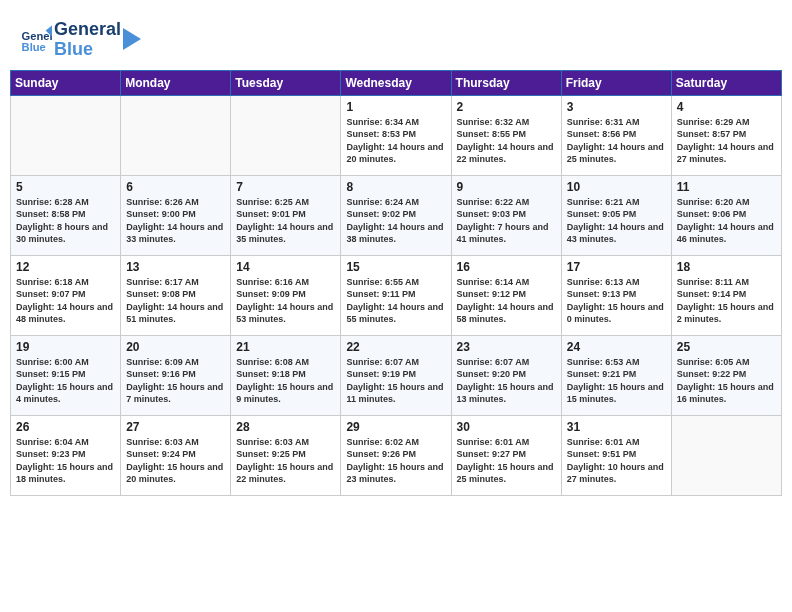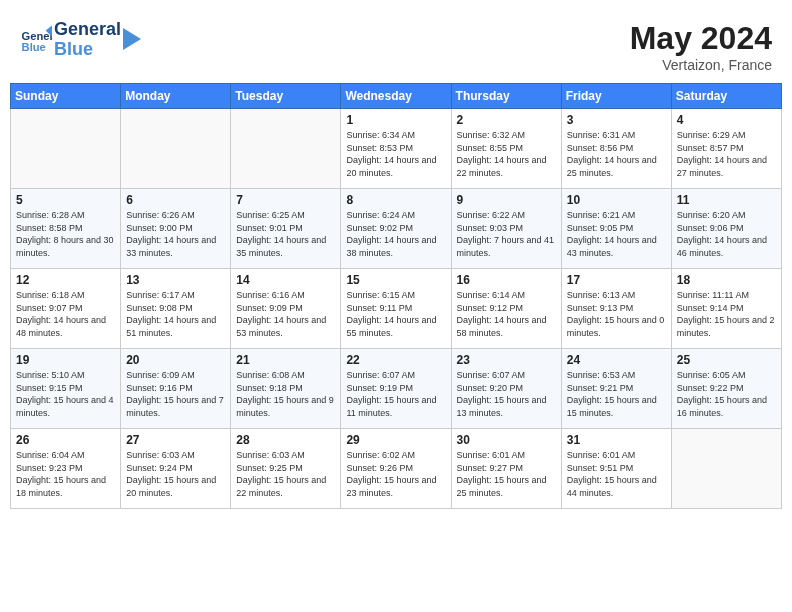--- a/index.html
+++ b/index.html
@@ -36,21 +36,21 @@
     .location {
       font-size: 14px;
       color: #555;
     }
     table {
       width: 100%;
       border-collapse: collapse;
       margin-top: 5px;
     }
     thead th {
-      background: #3b82f6;
+      background: #4c1d95;
       color: #fff;
       font-size: 12px;
       font-weight: bold;
       padding: 5px 4px;
       text-align: left;
       border: 1px solid #2d6db5;
     }
     tbody td {
       vertical-align: top;
       border: 1px solid #ccc;
@@ -69,20 +69,21 @@
     }
     .day-number {
       font-size: 12px;
       font-weight: bold;
       margin-bottom: 2px;
     }
     .cell-content {
       font-size: 9px;
       line-height: 1.4;
       color: #333;
+      font-weight: bold;
     }
     .empty-cell {
       background: #f9f9f9 !important;
     }
   </style>
 </head>
 <body>
 
 <div class="header">
   <div class="logo">
@@ -92,24 +93,20 @@
       <polygon points="32,8 40,2 40,16" fill="#4a90d9"></polygon>
     </svg>
     <div>
       <div style="font-size:18px;font-weight:bold;color:#1a3f6f;line-height:1.1;">General</div>
       <div style="font-size:18px;font-weight:bold;color:#4a90d9;line-height:1.1;">Blue</div>
     </div>
     <svg width="18" height="22" viewBox="0 0 18 22" style="margin-left:2px;margin-bottom:2px;">
       <polygon points="0,0 18,11 0,22" fill="#4a90d9"></polygon>
     </svg>
   </div>
-  <div class="title-block">
-    <div class="month-year">May 2024</div>
-    <div class="location">Vertaizon, France</div>
-  </div>
 </div>
 
 <table>
   <thead>
     <tr>
     <th>Sunday</th>
         <th>Monday</th>
         <th>Tuesday</th>
         <th>Wednesday</th>
         <th>Thursday</th>
@@ -234,21 +231,21 @@
           <div class="day-number">14</div>
           <div class="cell-content">
             <div>Sunrise: 6:16 AM</div>
             <div>Sunset: 9:09 PM</div>
             <div>Daylight: 14 hours and 53 minutes.</div>
           </div>
         </td>
         <td>
           <div class="day-number">15</div>
           <div class="cell-content">
-            <div>Sunrise: 6:15 AM</div>
+            <div>Sunrise: 6:55 AM</div>
             <div>Sunset: 9:11 PM</div>
             <div>Daylight: 14 hours and 55 minutes.</div>
           </div>
         </td>
         <td>
           <div class="day-number">16</div>
           <div class="cell-content">
             <div>Sunrise: 6:14 AM</div>
             <div>Sunset: 9:12 PM</div>
             <div>Daylight: 14 hours and 58 minutes.</div>
@@ -258,31 +255,31 @@
           <div class="day-number">17</div>
           <div class="cell-content">
             <div>Sunrise: 6:13 AM</div>
             <div>Sunset: 9:13 PM</div>
             <div>Daylight: 15 hours and 0 minutes.</div>
           </div>
         </td>
         <td>
           <div class="day-number">18</div>
           <div class="cell-content">
-            <div>Sunrise: 11:11 AM</div>
+            <div>Sunrise: 8:11 AM</div>
             <div>Sunset: 9:14 PM</div>
             <div>Daylight: 15 hours and 2 minutes.</div>
           </div>
         </td>
       </tr>
       <tr>
         <td>
           <div class="day-number">19</div>
           <div class="cell-content">
-            <div>Sunrise: 5:10 AM</div>
+            <div>Sunrise: 6:00 AM</div>
             <div>Sunset: 9:15 PM</div>
             <div>Daylight: 15 hours and 4 minutes.</div>
           </div>
         </td>
         <td>
           <div class="day-number">20</div>
           <div class="cell-content">
             <div>Sunrise: 6:09 AM</div>
             <div>Sunset: 9:16 PM</div>
             <div>Daylight: 15 hours and 7 minutes.</div>
@@ -368,19 +365,19 @@
             <div>Sunrise: 6:01 AM</div>
             <div>Sunset: 9:27 PM</div>
             <div>Daylight: 15 hours and 25 minutes.</div>
           </div>
         </td>
         <td>
           <div class="day-number">31</div>
           <div class="cell-content">
             <div>Sunrise: 6:01 AM</div>
             <div>Sunset: 9:51 PM</div>
-            <div>Daylight: 15 hours and 44 minutes.</div>
+            <div>Daylight: 10 hours and 27 minutes.</div>
           </div>
         </td>
         <td class="empty-cell"></td>
       </tr>
     </tbody>
 </table>
 
 </body></html>

